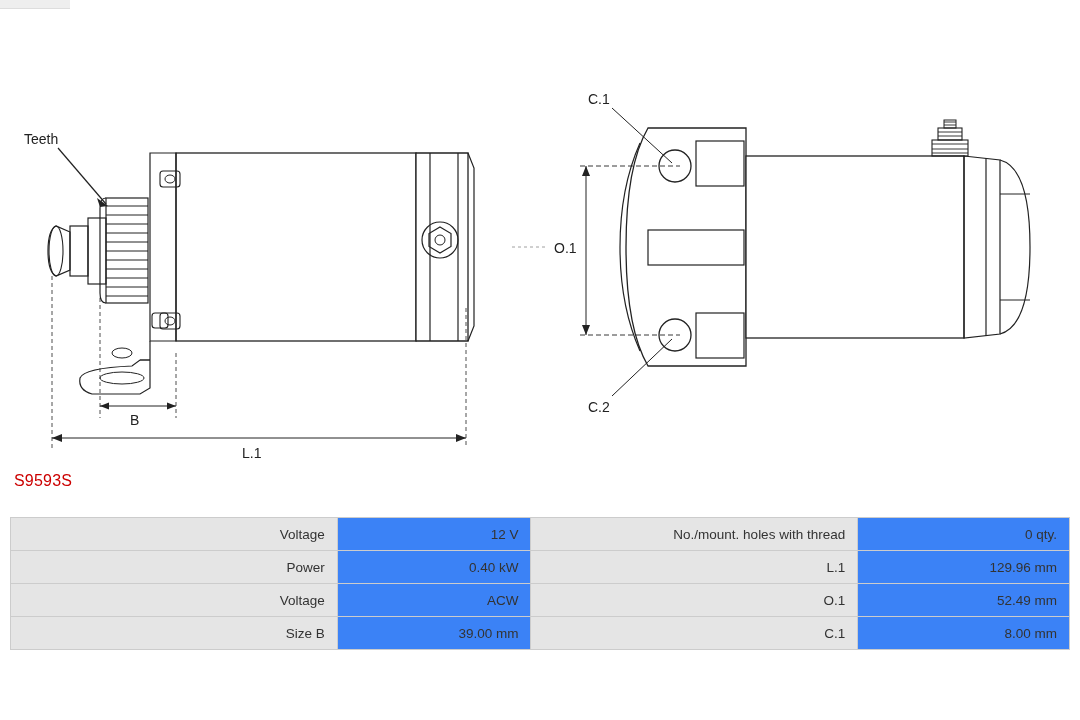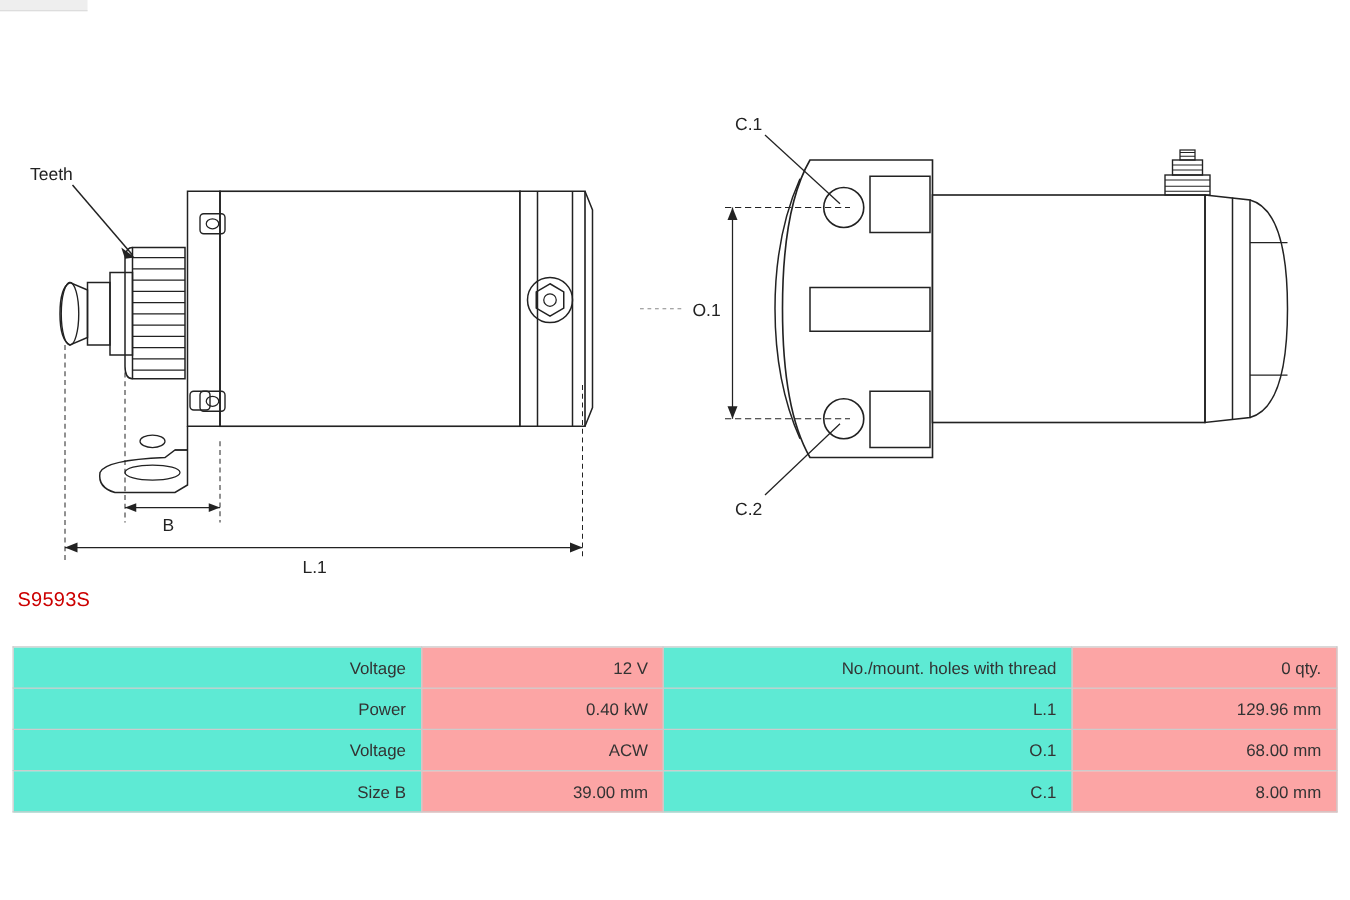--- a/index.html
+++ b/index.html
@@ -57,26 +57,26 @@
     table-layout: fixed;
   }
   .spec-table td {
     border: 1px solid #cccccc;
     height: 32px;
     font-size: 13.5px;
     padding: 0 12px;
     vertical-align: middle;
   }
   .label-cell {
-    background: #5eead4;
+    background: #e5e5e5;
     text-align: right;
     color: #333333;
   }
   .value-cell {
-    background: #fca5a5;
+    background: #3b82f6;
     text-align: right;
     color: #333333;
   }
   .empty-cell {
     background: #ffffff;
     border: 1px solid #cccccc;
   }
   .empty-label {
     background: #dddddd;
     border: 1px solid #cccccc;
@@ -248,21 +248,21 @@
       <tr>
         <td class="label-cell">Power</td>
         <td class="value-cell">0.40 kW</td>
         <td class="label-cell">L.1</td>
         <td class="value-cell">129.96 mm</td>
       </tr>
       <tr>
         <td class="label-cell">Voltage</td>
         <td class="value-cell">ACW</td>
         <td class="label-cell">O.1</td>
-        <td class="value-cell">68.00 mm</td>
+        <td class="value-cell">52.49 mm</td>
       </tr>
       <tr>
         <td class="label-cell">Size B</td>
         <td class="value-cell">39.00 mm</td>
         <td class="label-cell">C.1</td>
         <td class="value-cell">8.00 mm</td>
       </tr>
     </tbody>
   </table>
 

